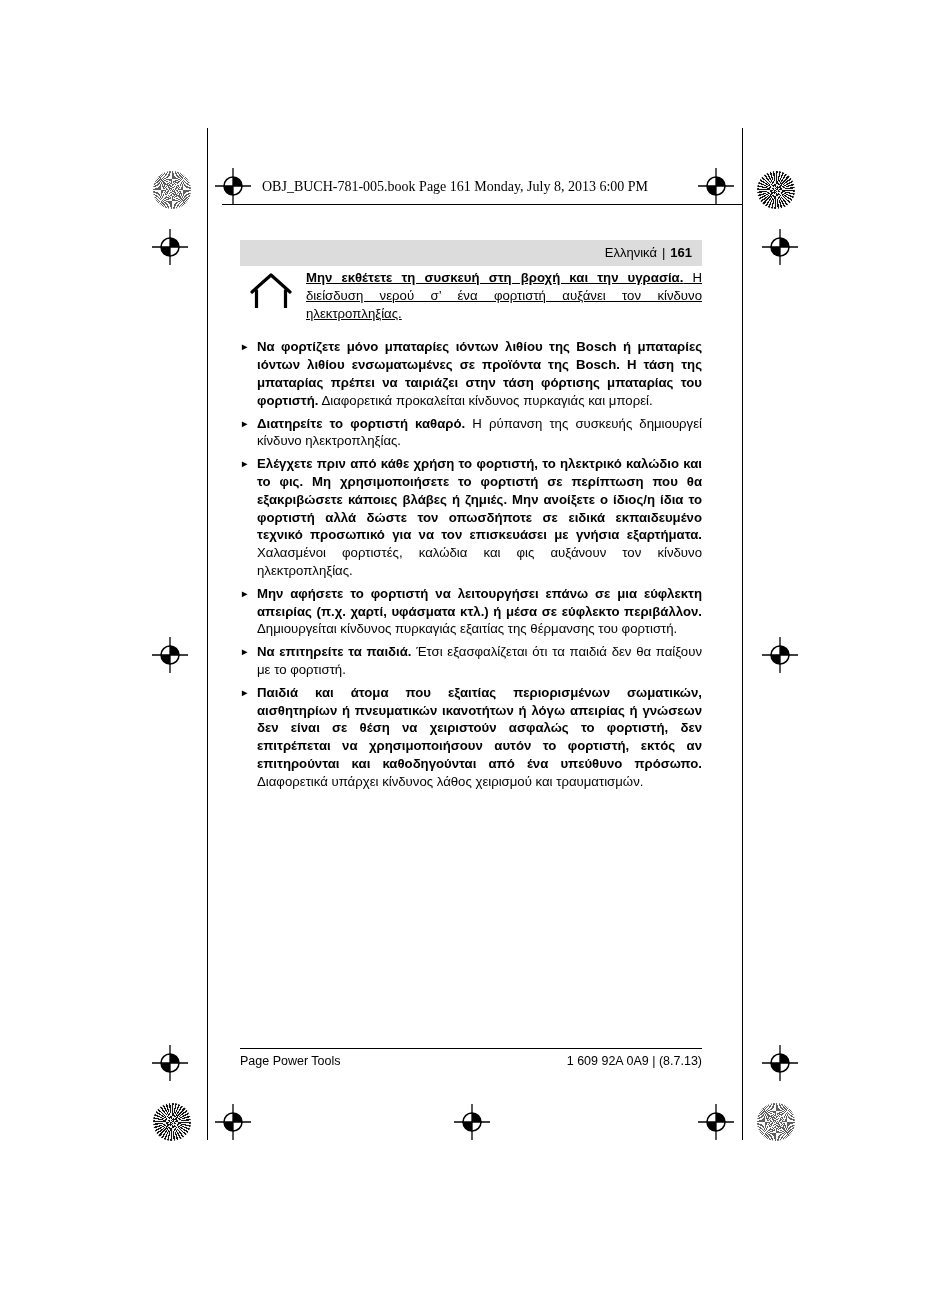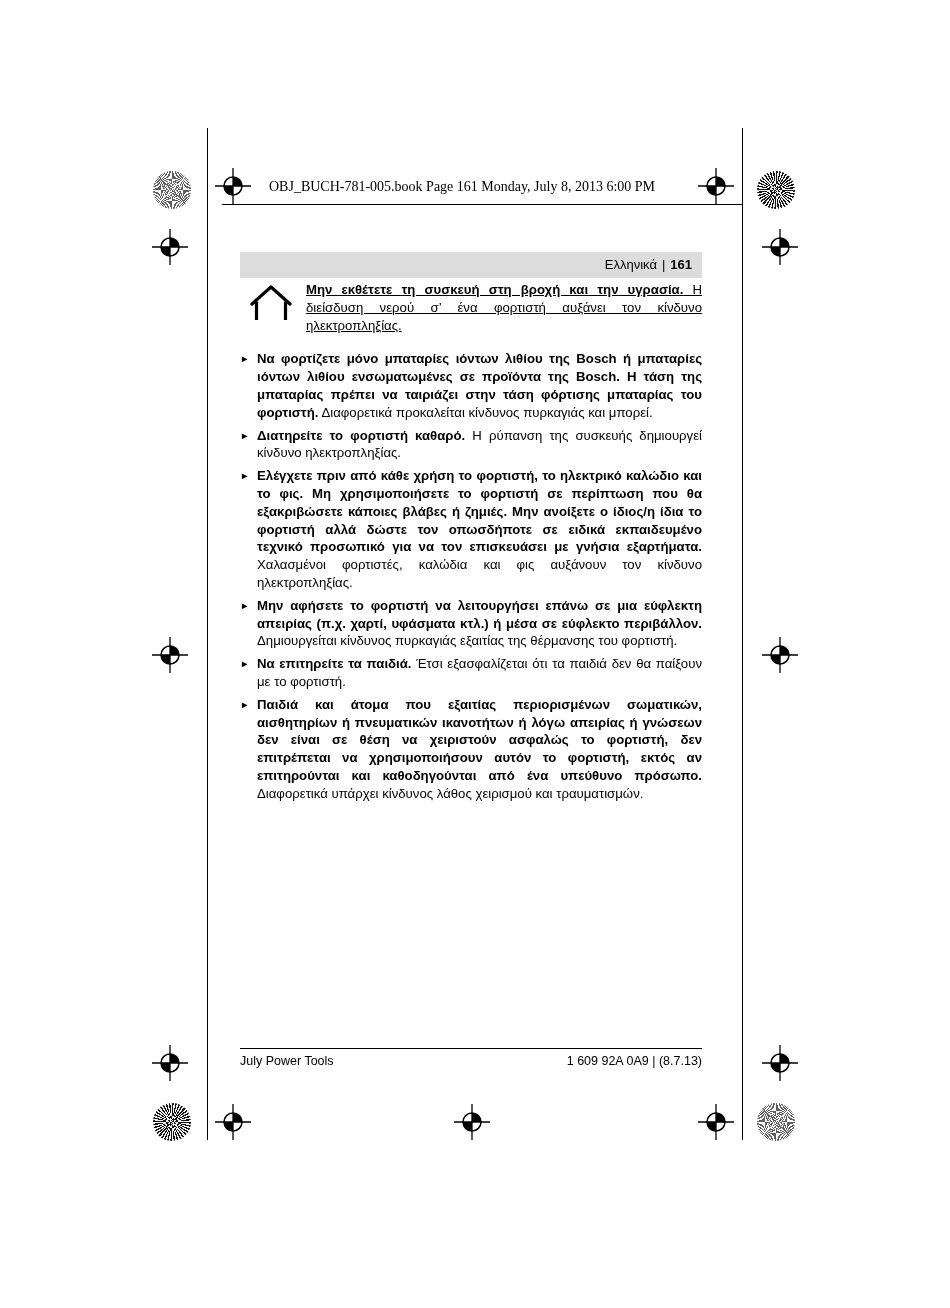--- a/index.html
+++ b/index.html
@@ -16,28 +16,28 @@
   
   .vline { position: absolute; width: 1px; background: #000; }
   .hline { position: absolute; height: 1px; background: #000; }
   .regmark { position: absolute; width: 36px; height: 36px; }
   .starburst { position: absolute; width: 38px; height: 38px; border-radius: 50%; }
   .sb-fine   { background: repeating-conic-gradient(#5e5e5e 0deg 2.5deg, #fafafa 2.5deg 5deg); }
   .sb-coarse { background: repeating-conic-gradient(#141414 0deg 5deg, #f0f0f0 5deg 10deg); }
 
   
   .print-header {
-    position: absolute; left: 269px; top: 179px;
+    position: absolute; left: 262px; top: 179px;
     font-family: "Liberation Serif", serif;
     font-size: 14px; white-space: nowrap;
   }
 
   
   .content {
-    position: absolute; left: 240px; top: 252px; width: 462px;
+    position: absolute; left: 240px; top: 240px; width: 462px;
     font-size: 13.2px; line-height: 17.8px;
   }
   .header-bar {
     height: 26px; background: #dcdcdc;
     display: flex; justify-content: flex-end; align-items: center;
     padding-right: 10px; font-size: 13px;
   }
   .header-bar .sep { margin: 0 5px; }
   .header-bar .pnum { font-weight: bold; }
 
@@ -173,15 +173,15 @@
     <div class="bullet">
       <span class="marker">►</span>
       <p class="btext"><b>Παιδιά και άτομα που εξαιτίας περιορισμένων σωματικών, αισθητηρίων ή πνευματικών ικανοτήτων ή λόγω απειρίας ή γνώσεων δεν είναι σε θέση να χειριστούν ασφαλώς το φορτιστή, δεν επιτρέπεται να χρησιμοποιήσουν αυτόν το φορτιστή, εκτός αν επιτηρούνται και καθοδηγούνται από ένα υπεύθυνο πρόσωπο.</b><span> Διαφορετικά υπάρχει κίνδυνος λάθος χειρισμού και τραυματισμών.</span></p>
     </div>
 
   </div>
 </div>
 
 <div class="footer-rule"></div>
 <div class="footer">
-  <span>July Power Tools</span>
+  <span>Page Power Tools</span>
   <span>1 609 92A 0A9 | (8.7.13)</span>
 </div>
 
 </body></html>

